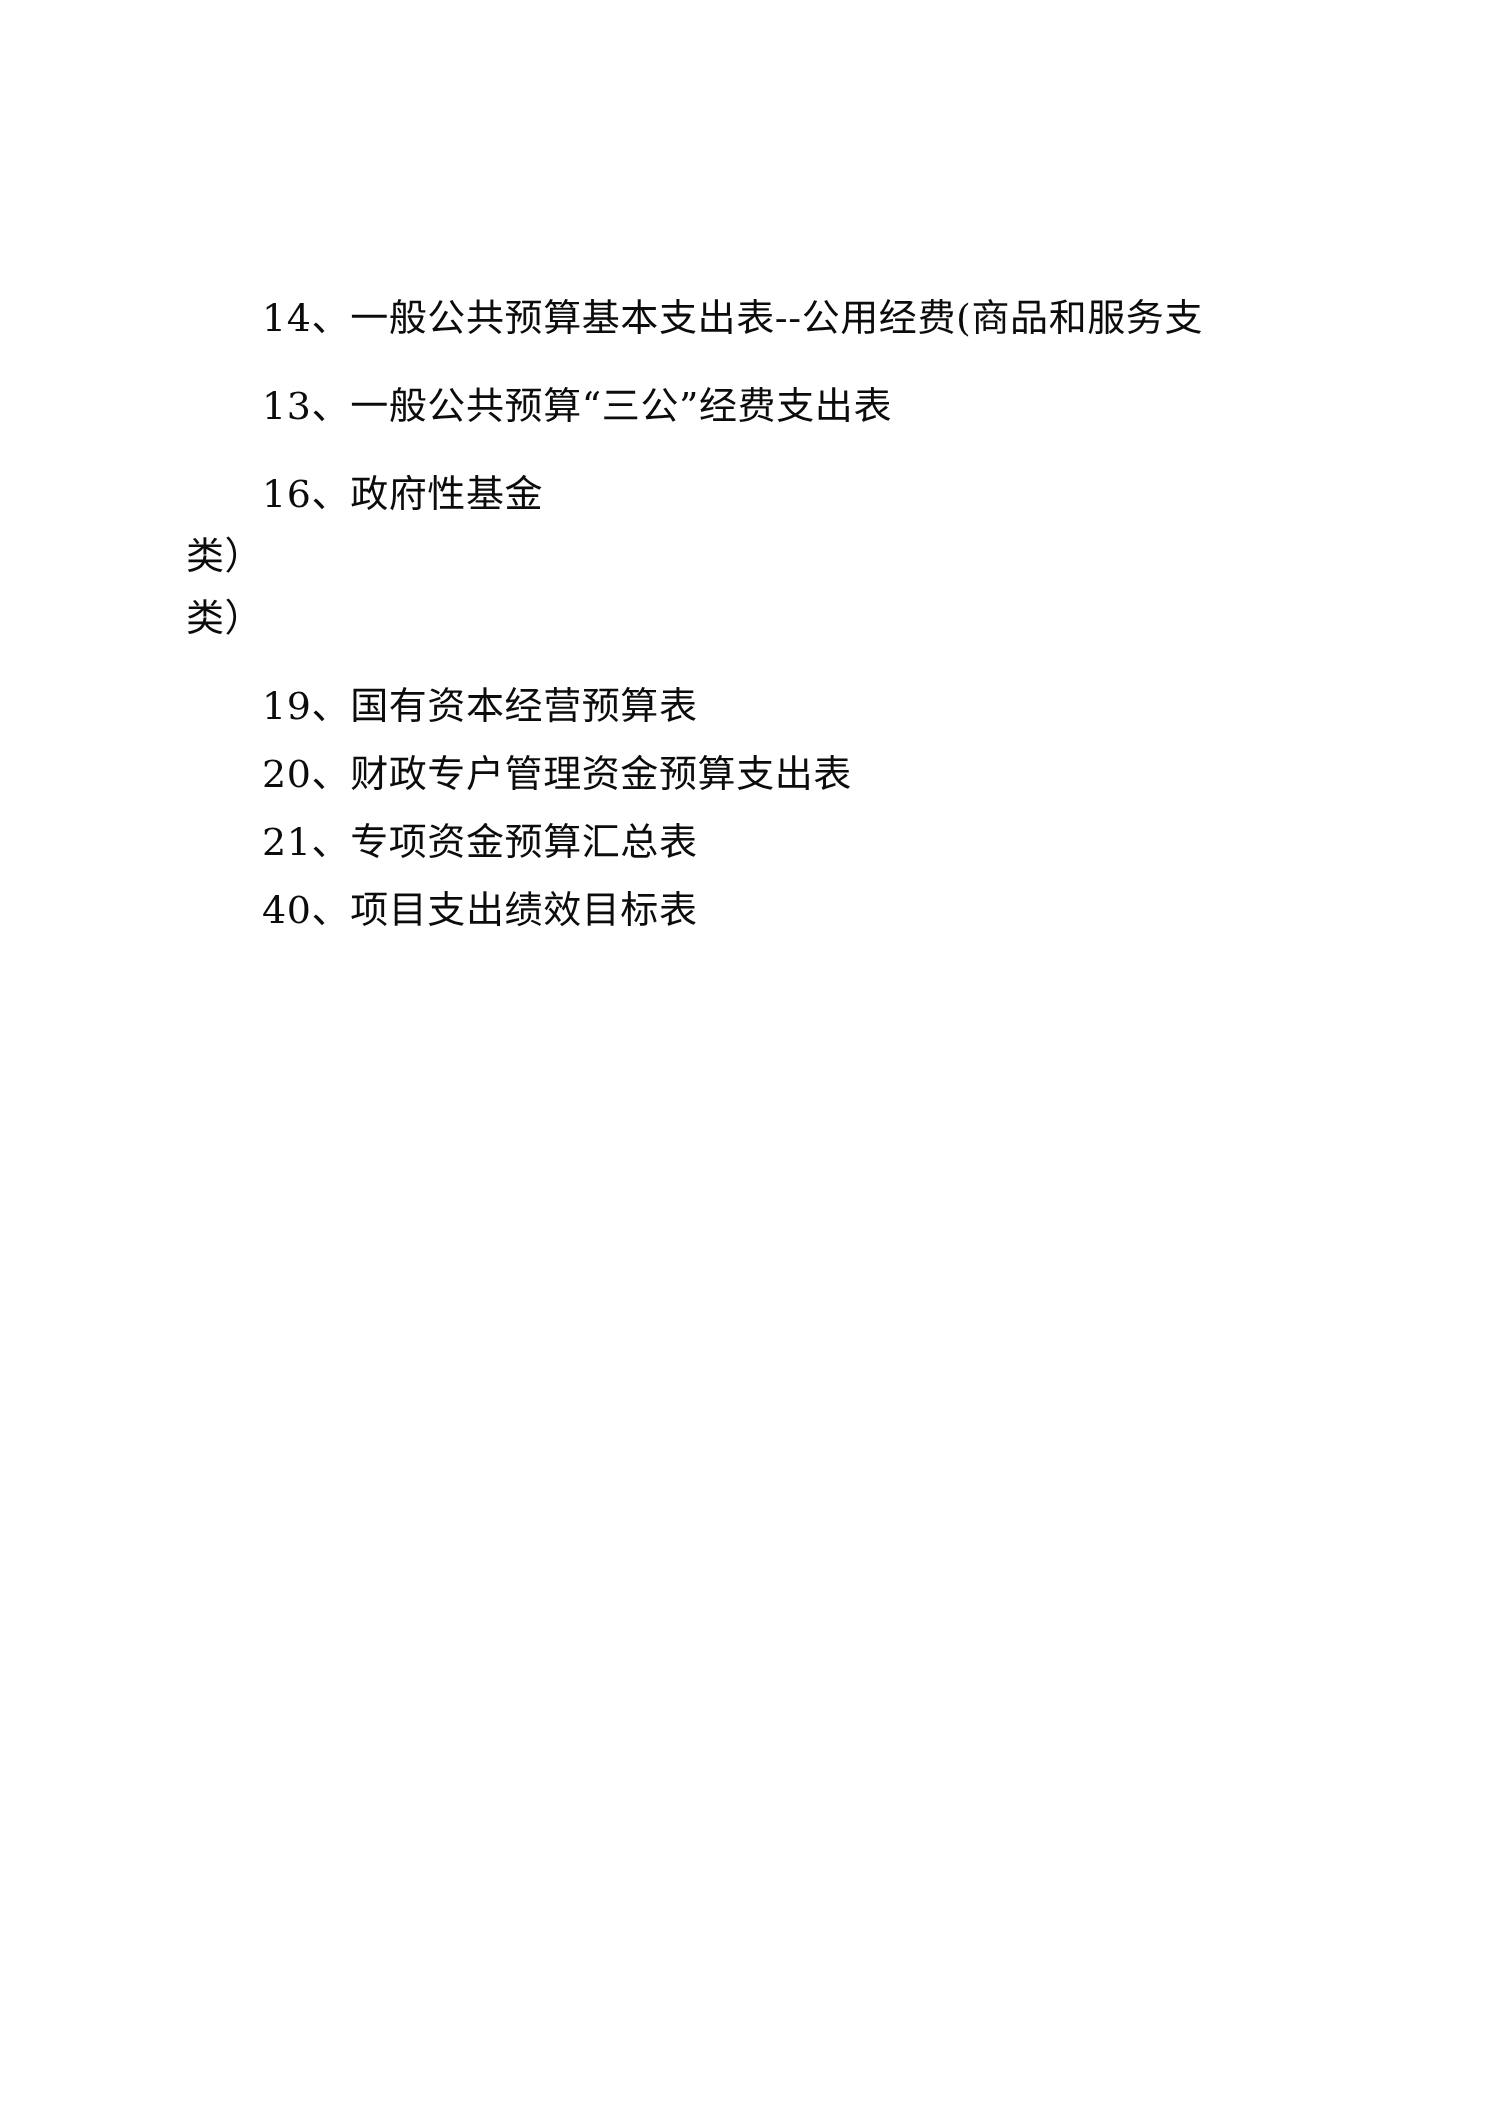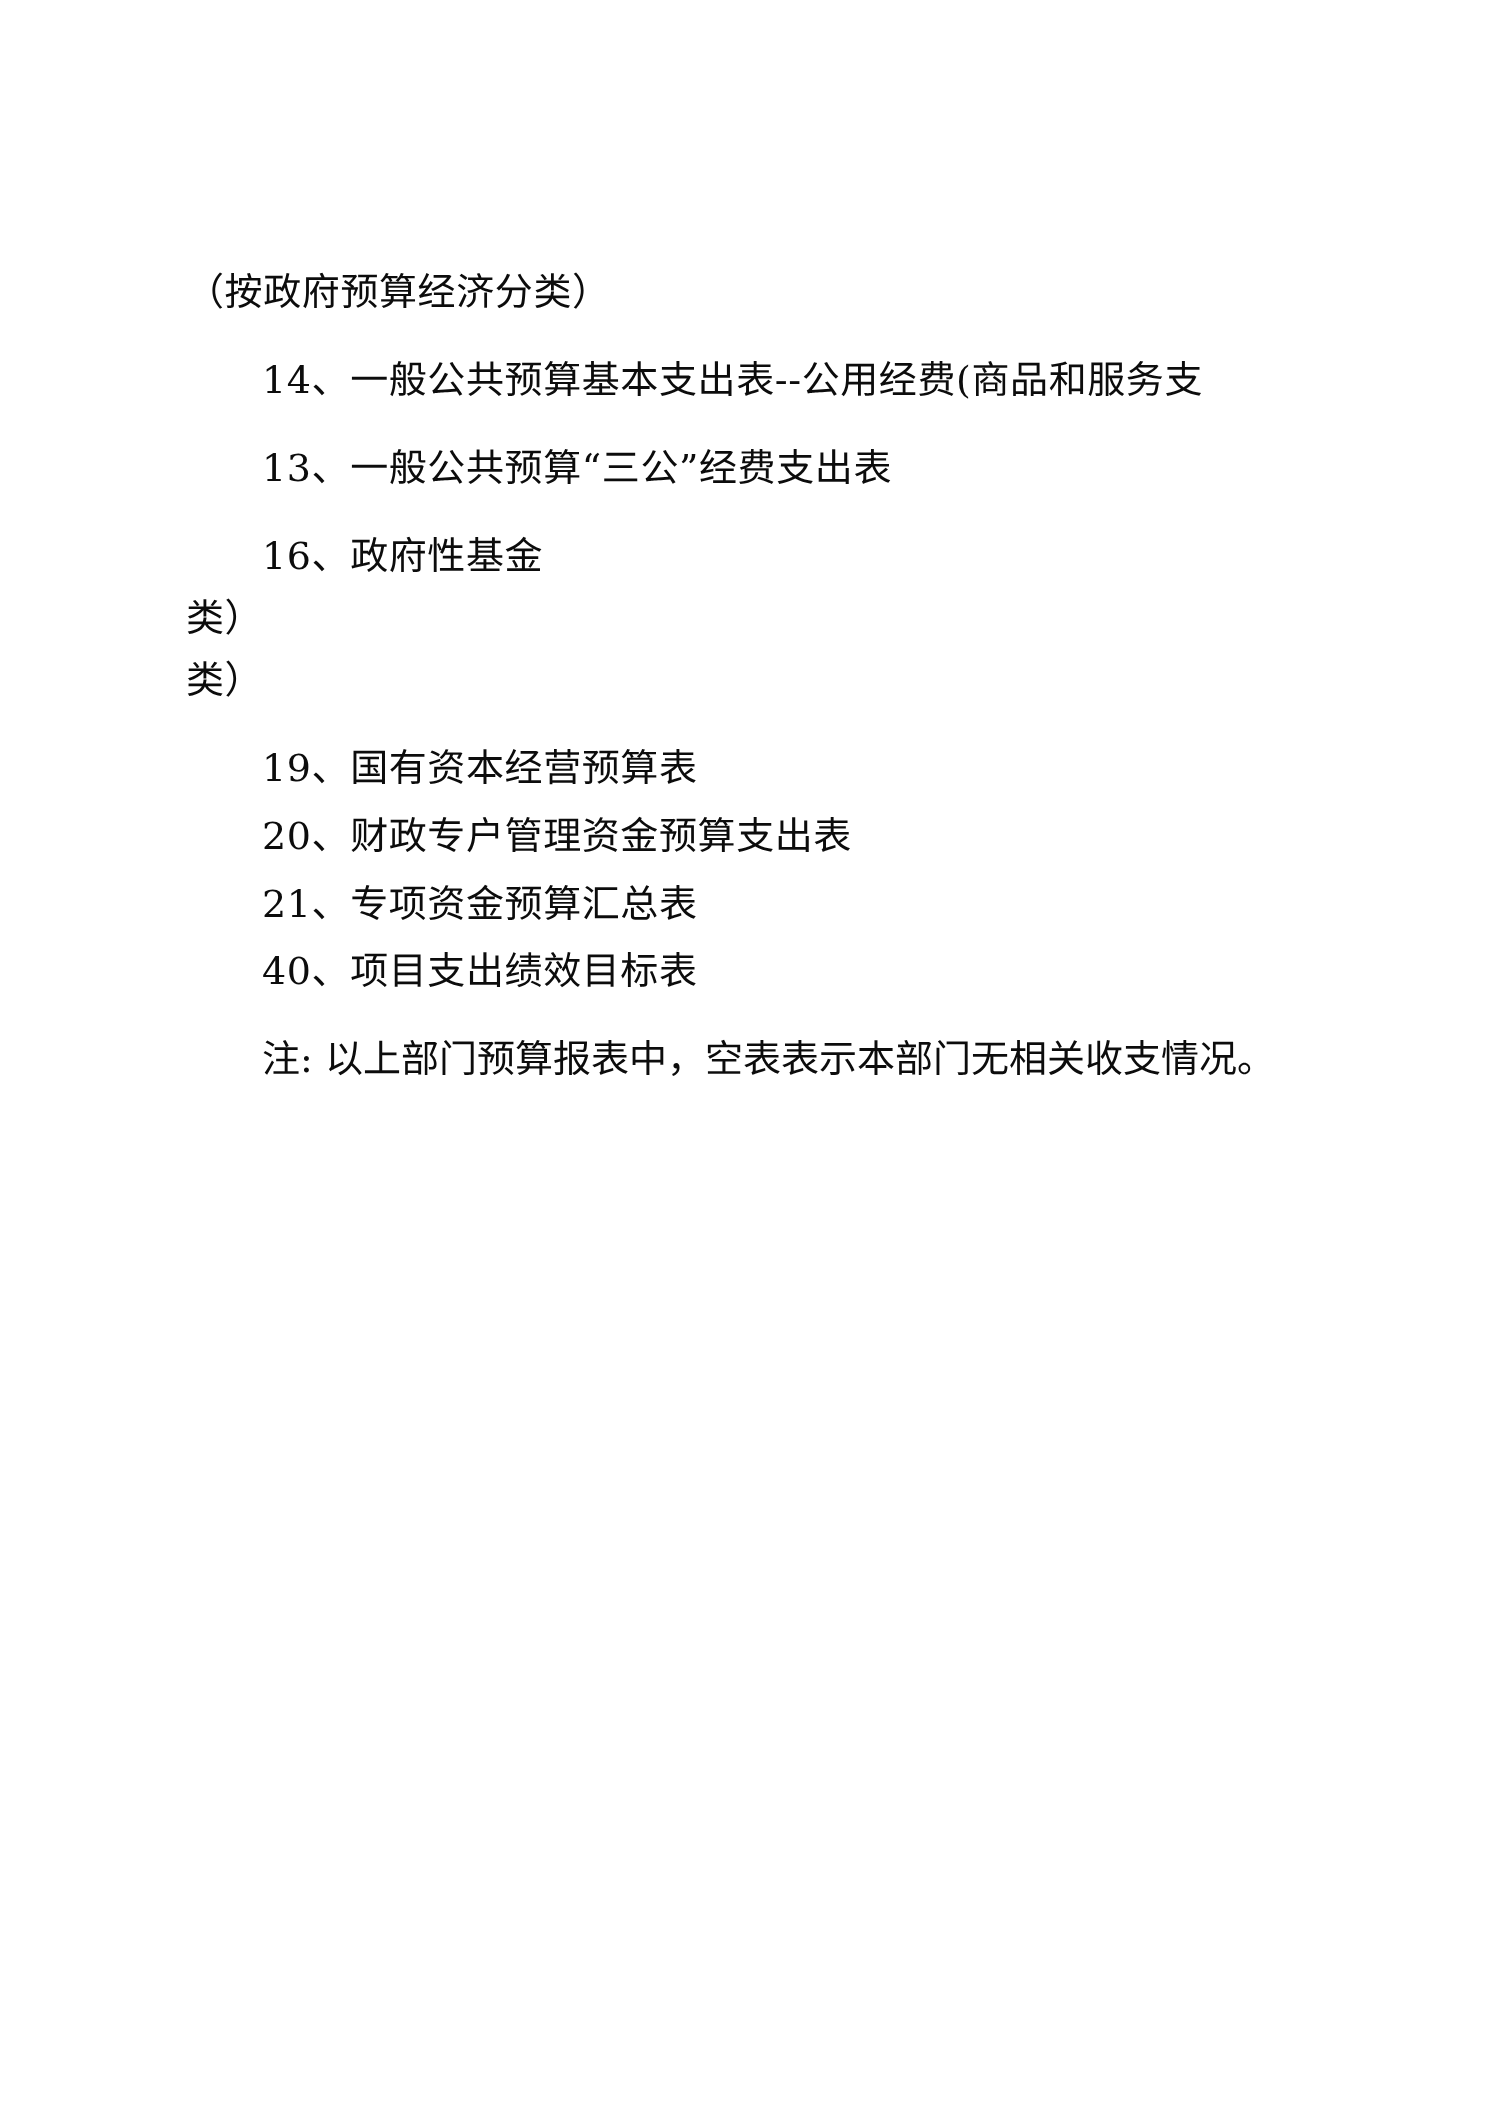--- a/index.html
+++ b/index.html
@@ -40,33 +40,31 @@
   }
   .gap-sm { margin-top: 6px; }
   .gap-md { margin-top: 26px; }
 </style>
 </head>
 <body>
 
 <div class="page">
   <div class="content">
 
-    <p class="line">（按政府预算经济分类）</p>
 
     <p class="line indent gap-md">14、一般公共预算基本支出表--公用经费(商品和服务支</p>
 
     <p class="line indent gap-md">13、一般公共预算“三公”经费支出表</p>
 
     <p class="line indent gap-md">16、政府性基金</p>
 
     <p class="line">类）</p>
 
     <p class="line">类）</p>
 
     <p class="line indent gap-md">19、国有资本经营预算表</p>
     <p class="line indent gap-sm">20、财政专户管理资金预算支出表</p>
     <p class="line indent gap-sm">21、专项资金预算汇总表</p>
     <p class="line indent gap-sm">40、项目支出绩效目标表</p>
 
-    <p class="line indent tight gap-md">注: 以上部门预算报表中，空表表示本部门无相关收支情况。</p>
 
   </div>
 </div>
 
 </body></html>

